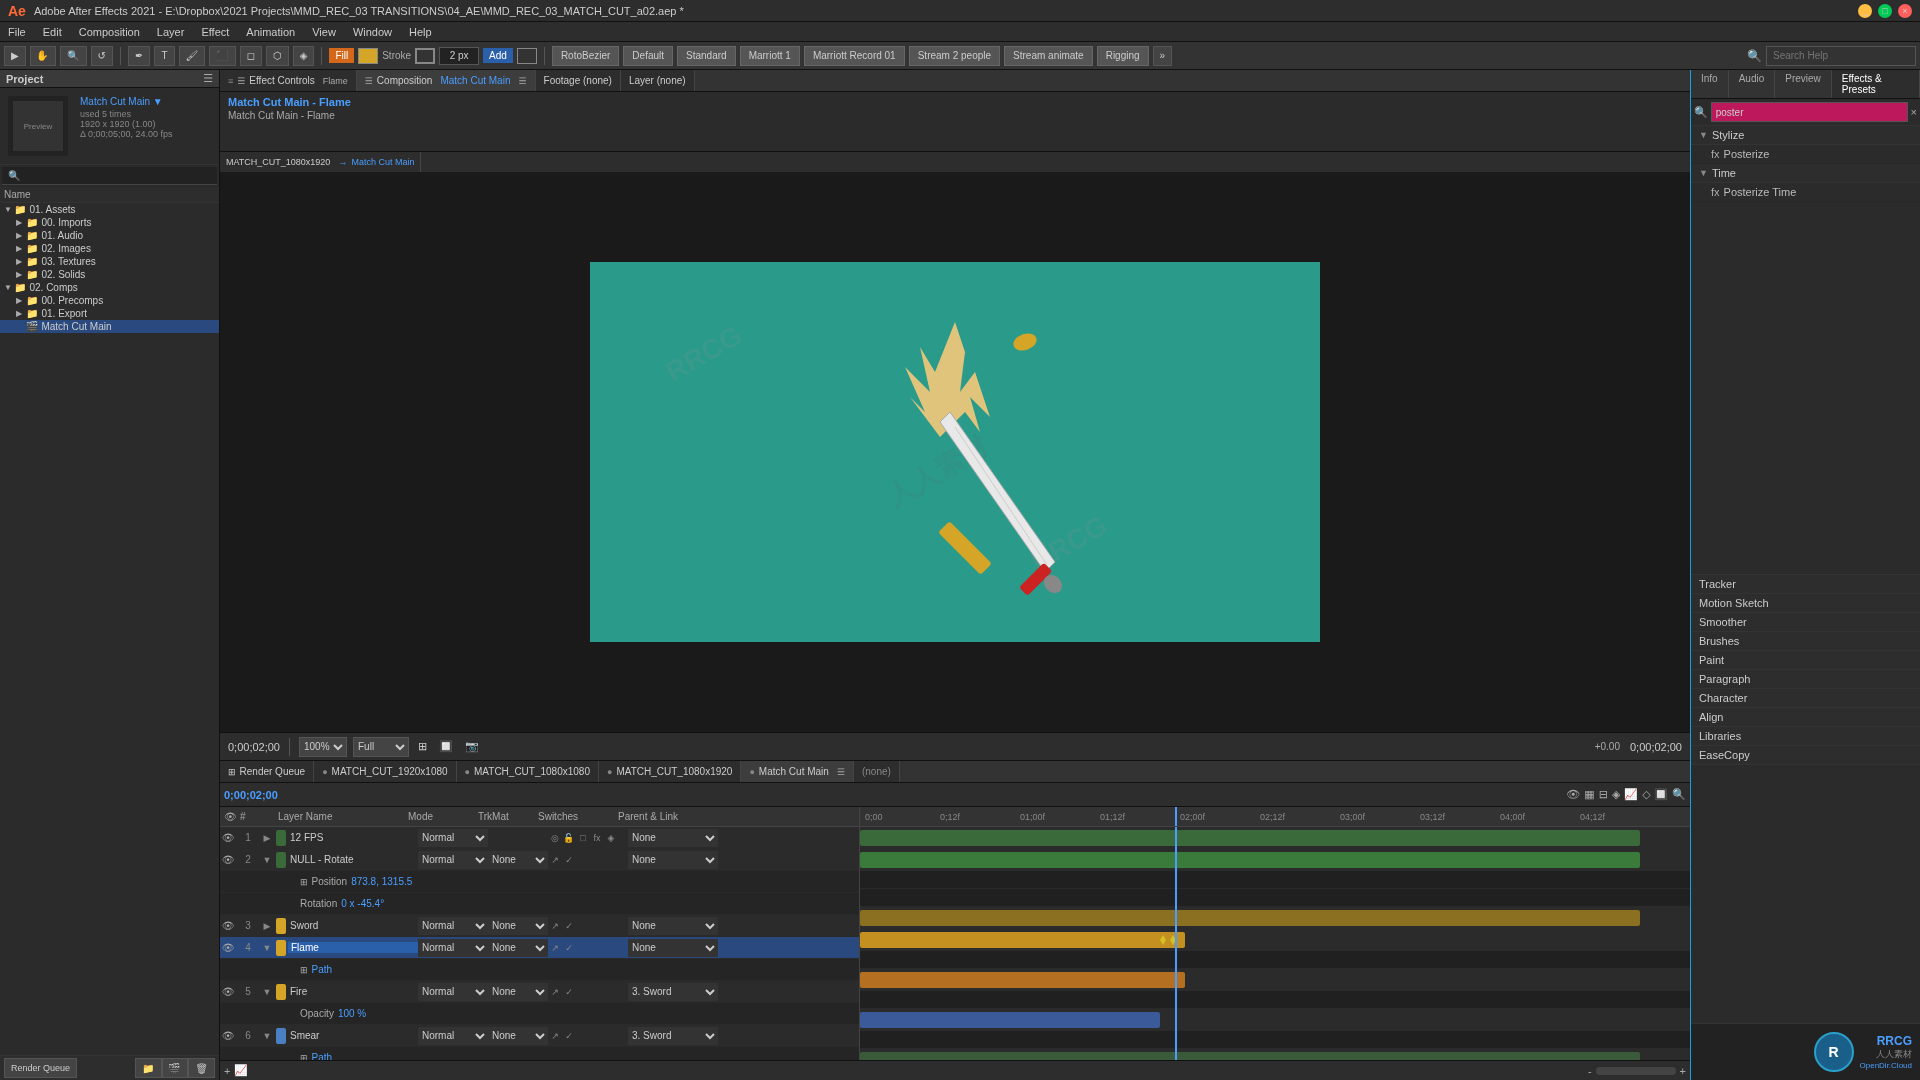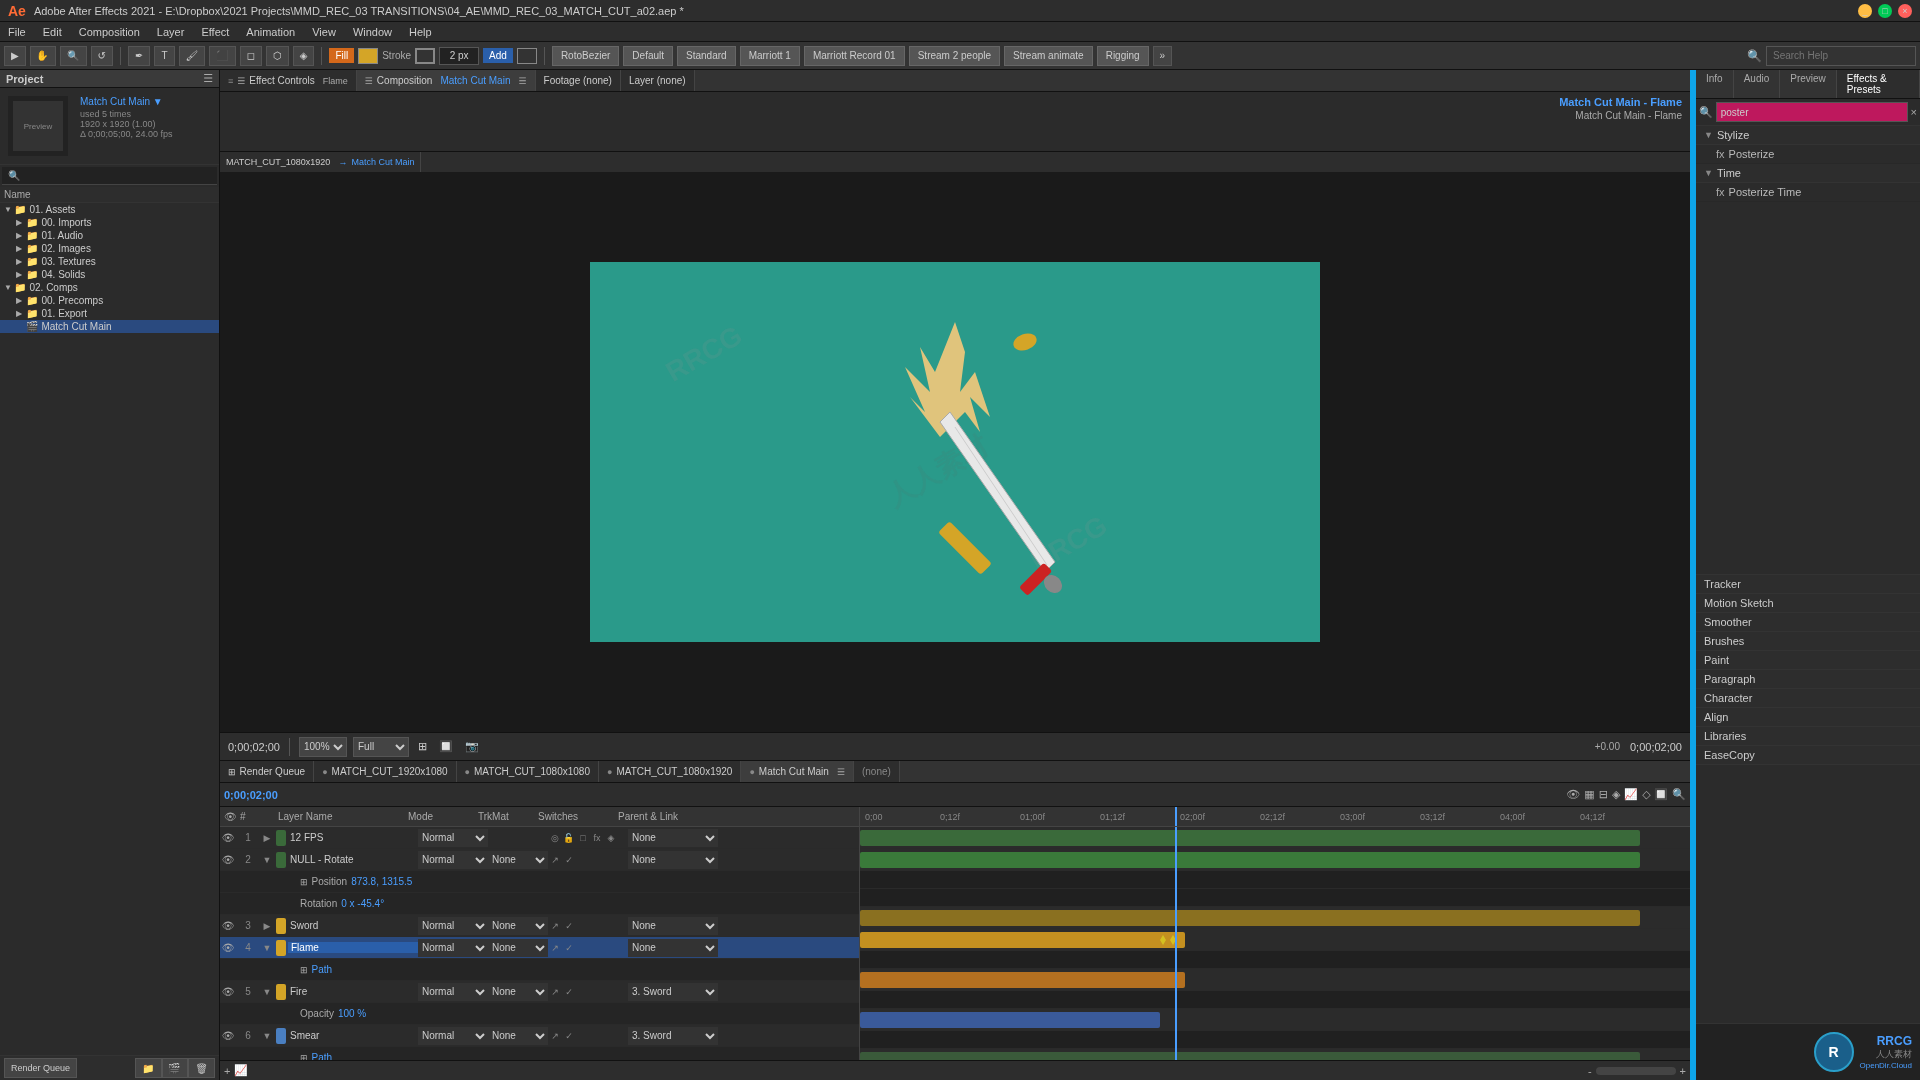--- a/index.html
+++ b/index.html
@@ -47,34 +47,34 @@
 
     
     #center-area { flex: 1; display: flex; flex-direction: column; }
 
     
     #tabs-row { background: #333; height: 22px; display: flex; align-items: stretch; border-bottom: 1px solid #111; }
     .panel-tab { display: flex; align-items: center; padding: 0 8px; font-size: 10px; color: #ccc; cursor: pointer; border-right: 1px solid #444; background: #2d2d2d; gap: 4px; }
     .panel-tab.active { background: #3d3d3d; }
 
     
-    #effect-controls { background: #2b2b2b; height: 60px; border-bottom: 1px solid #111; padding: 4px 8px; text-align: right; }
+    #effect-controls { background: #2b2b2b; height: 60px; border-bottom: 1px solid #111; padding: 4px 8px; }
 
     
     #comp-viewer { flex: 1; background: #1a1a1a; display: flex; align-items: center; justify-content: center; position: relative; }
     #comp-canvas { width: 730px; height: 380px; background: #2a9a8a; position: relative; overflow: hidden; display: flex; align-items: center; justify-content: center; }
 
     
     #viewer-controls { background: #2d2d2d; height: 28px; display: flex; align-items: center; padding: 0 8px; border-top: 1px solid #111; gap: 6px; }
     .viewer-btn { background: transparent; border: none; color: #ccc; cursor: pointer; font-size: 11px; padding: 0 3px; }
     .viewer-select { background: #444; border: 1px solid #555; color: #ccc; height: 20px; font-size: 10px; }
     .viewer-time { color: #ccc; font-size: 11px; }
 
     
-    #right-panel { width: 230px; background: #2b2b2b; border-left: 6px solid #0ea5e9; display: flex; flex-direction: column; }
+    #right-panel { width: 230px; background: #2b2b2b; border-left: 1px solid #0ea5e9; display: flex; flex-direction: column; }
     #effects-search { display: flex; align-items: center; padding: 3px; border-bottom: 1px solid #333; }
     #effects-search input { flex: 1; background: #333; border: 1px solid #555; color: #ccc; height: 20px; padding: 0 4px; font-size: 10px; outline: none; }
 
     
     #timeline { background: #2b2b2b; height: 320px; display: flex; flex-direction: column; border-top: 1px solid #111; }
     #timeline-tabs { background: #333; height: 22px; display: flex; align-items: stretch; border-bottom: 1px solid #111; }
     #timeline-controls { background: #2d2d2d; height: 24px; display: flex; align-items: center; padding: 0 4px; border-bottom: 1px solid #111; gap: 4px; }
     .tl-ctrl-btn { background: transparent; border: none; color: #aaa; cursor: pointer; font-size: 11px; }
     #timeline-body { flex: 1; display: flex; overflow: hidden; }
     #layer-panel { width: 640px; overflow-y: auto; border-right: 1px solid #444; }
@@ -245,21 +245,21 @@
       <div class="tree-item">
         <span class="tree-indent"></span>
         <span class="tree-arrow">▶</span>
         <span class="folder-icon">📁</span>
         <span>03. Textures</span>
       </div>
       <div class="tree-item">
         <span class="tree-indent"></span>
         <span class="tree-arrow">▶</span>
         <span class="folder-icon">📁</span>
-        <span>04. Solids</span>
+        <span>02. Solids</span>
       </div>
       <div class="tree-item">
         <span class="tree-arrow">▼</span>
         <span class="folder-icon">📁</span>
         <span>02. Comps</span>
       </div>
       <div class="tree-item">
         <span class="tree-indent"></span>
         <span class="tree-arrow">▶</span>
         <span class="folder-icon">📁</span>

